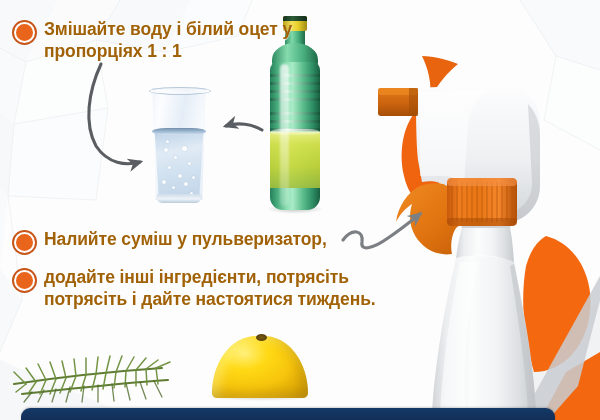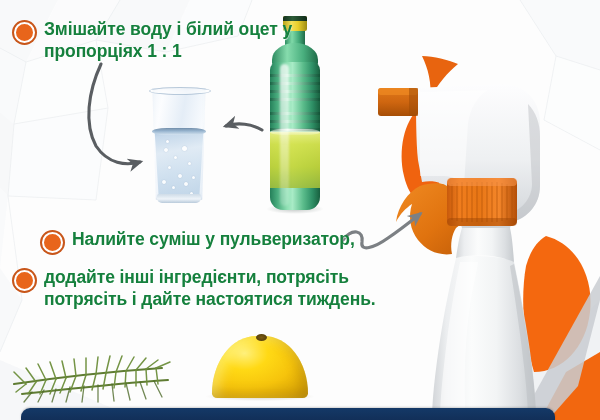--- a/index.html
+++ b/index.html
@@ -23,25 +23,25 @@
   .bullet{position:absolute;display:flex;align-items:flex-start;}
   .dot{
     flex:0 0 auto;width:17px;height:17px;border-radius:50%;
     background:#e8651b;
     border:2px solid #ffffff;
     box-shadow:0 0 0 2px #c8561a;
     margin-top:4px;margin-right:9px;
   }
   .btext{
     font-size:17.5px;font-weight:bold;line-height:1.27;
-    color:#15803d;letter-spacing:-0.1px;
+    color:#a16207;letter-spacing:-0.1px;
     text-shadow:0 1px 1px rgba(255,255,255,.9);
   }
   #b1{left:14px;top:18px;width:330px;}
-  #b2{left:14px;top:228px;width:360px;margin-left:28px;}
+  #b2{left:14px;top:228px;width:360px;}
   #b3{left:14px;top:266px;width:380px;}
 
   
   .arrows{position:absolute;inset:0;width:600px;height:420px;}
 
   
   .glass-wrap{position:absolute;left:148px;top:88px;width:62px;height:115px;}
   .glass-body{
     position:absolute;left:2px;top:0;width:58px;height:112px;
     background:linear-gradient(100deg,

